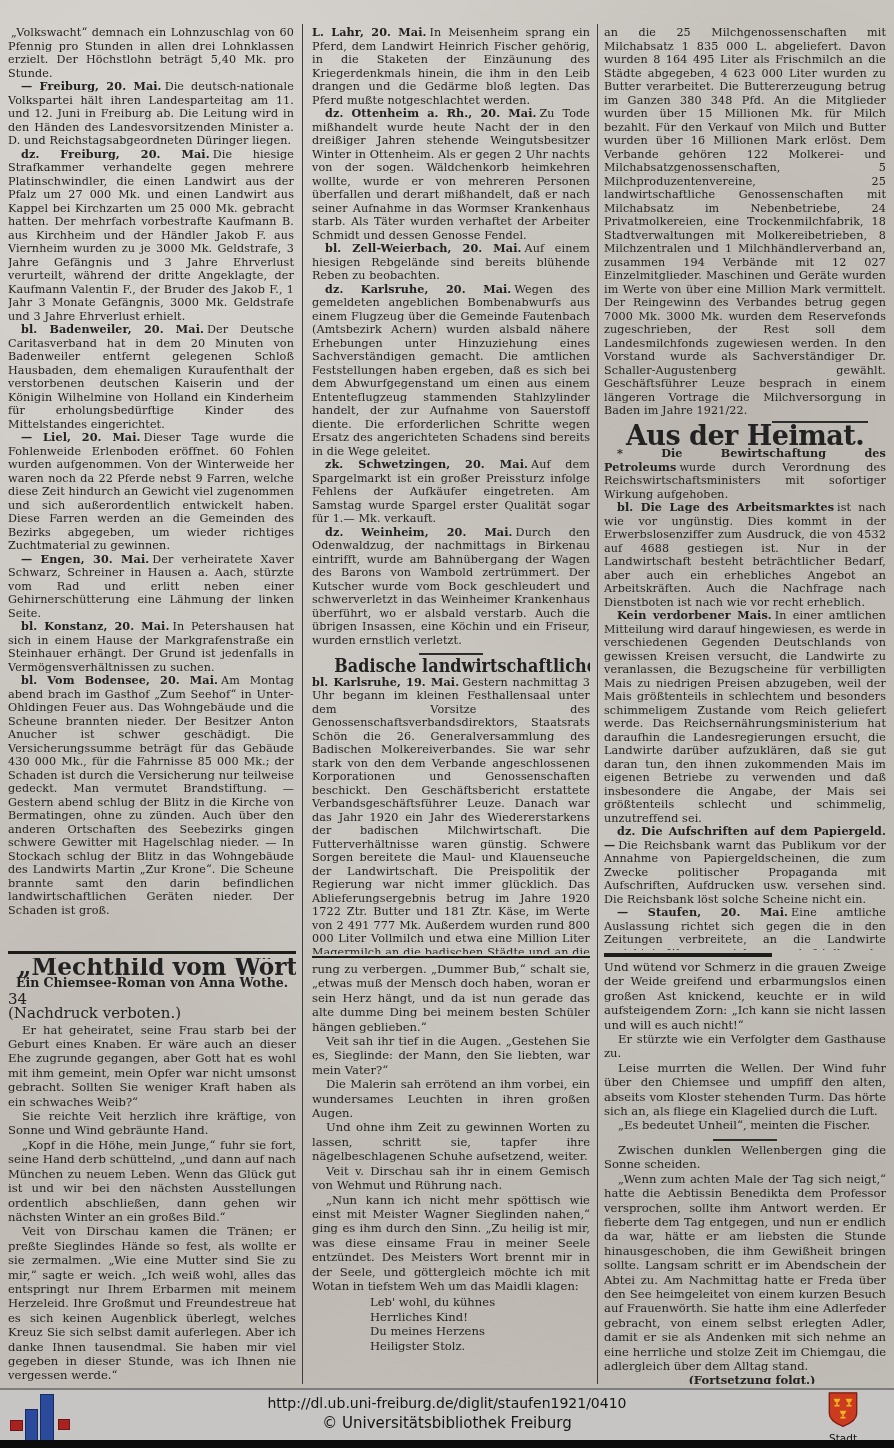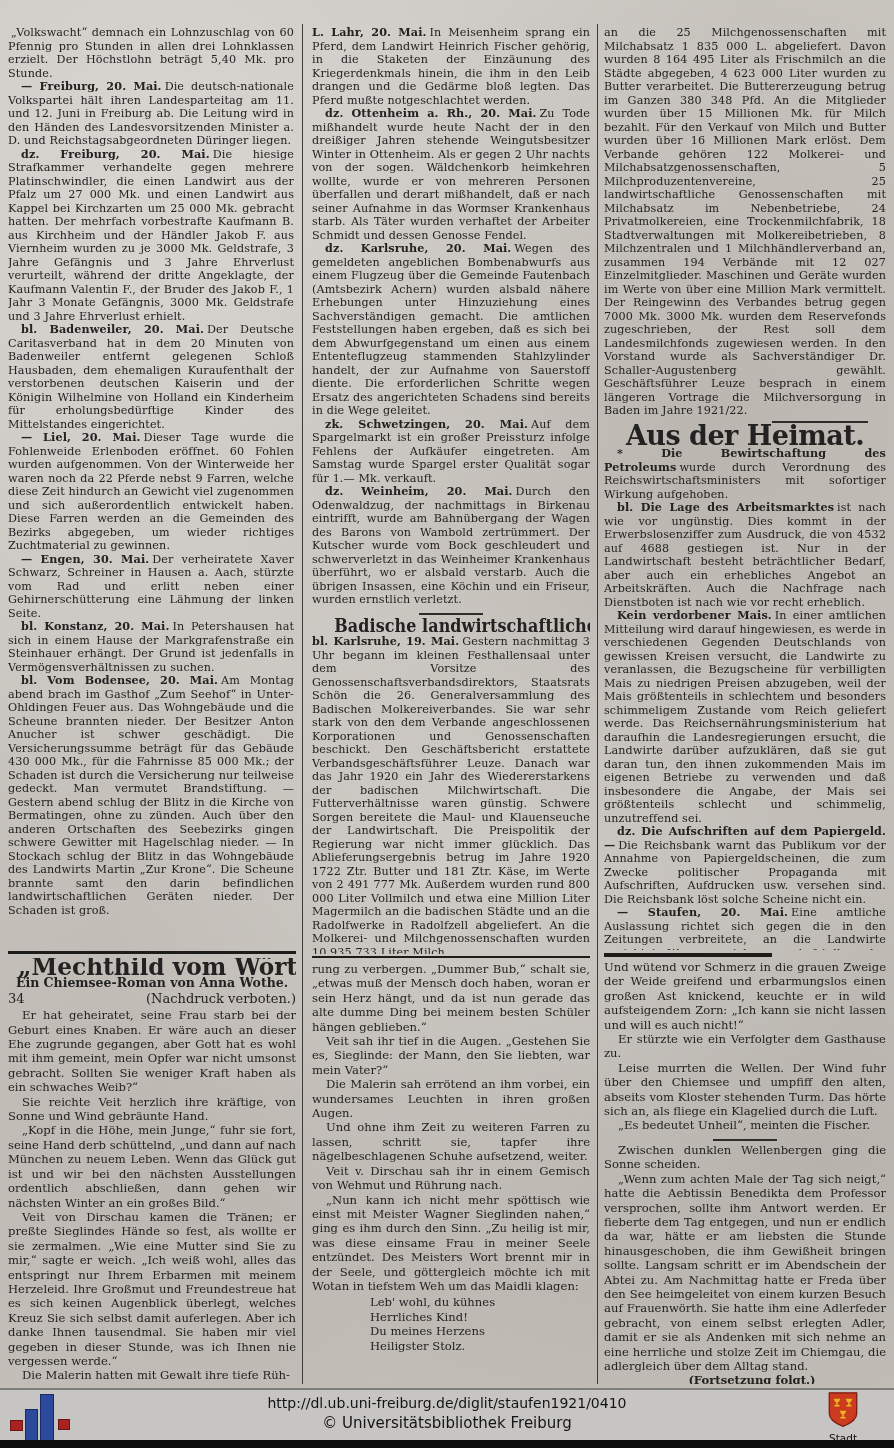--- a/index.html
+++ b/index.html
@@ -23,21 +23,21 @@
   .sec-head.woche{font-size:19px;transform:scaleX(.84);transform-origin:center;}
   .sec-head.heimat{font-size:27px;letter-spacing:-.5px;margin:6px 0 5px 0;}
   .rule-short-c{border:0;border-top:2px solid #2c2c2a;width:64px;margin:6px auto 2px auto;}
   .rule-short-r{border:0;border-top:2px solid #2c2c2a;width:96px;margin:3px 18px 3px auto;}
   .hrule{position:absolute;background:#1c1c1a;}
   .novel{position:absolute;text-align:justify;font-size:11.6px;line-height:14.4px;overflow:hidden;}
   .novel p{margin:0;text-indent:14px;}
   .novel p.cont{text-indent:0;}
   .f-title{font-size:25px;font-weight:bold;text-align:center;white-space:nowrap;transform:scaleX(.93);transform-origin:center;margin:2px 0 2px 0;text-indent:0;}
   .f-sub{text-align:center;font-weight:bold;font-size:12.5px;margin:1px 0;text-indent:0;}
-  .f-meta{display:flex;justify-content:space-between;font-size:13px;margin-bottom:2px;}
+  .f-meta{display:flex;justify-content:space-between;font-size:15px;margin-bottom:2px;flex-direction:column;}
   .f-meta .num{font-weight:normal;}
   .poem{margin:2px 0 2px 58px;text-align:left;}
   .poem div{text-indent:0;}
   .end-notice{text-align:center;font-weight:bold;text-indent:0;margin-top:2px;}
   .footer{position:absolute;left:0;top:1388px;width:894px;height:52px;background:#c6c5c3;border-top:2px solid #7d7d7b;}
   .footer-center{position:absolute;left:0;top:0;width:100%;text-align:center;font-family:"DejaVu Sans","Liberation Sans",sans-serif;color:#141414;}
   .footer-url{font-size:14px;margin-top:5px;}
   .footer-copy{font-size:15px;margin-top:3px;text-align:center;}
   .logo{position:absolute;left:10px;top:0;width:80px;height:52px;}
   .logo .bar{position:absolute;}
@@ -60,20 +60,21 @@
     <p><span class="lead">bl. Badenweiler, 20. Mai.</span><span>Der Deutsche Caritasverband hat in dem 20 Minuten von Badenweiler entfernt gelegenen Schloß Hausbaden, dem ehemaligen Kuraufenthalt der verstorbenen deutschen Kaiserin und der Königin Wilhelmine von Holland ein Kinderheim für erholungsbedürftige Kinder des Mittelstandes eingerichtet.</span></p>
     <p><span class="lead">— Liel, 20. Mai.</span><span>Dieser Tage wurde die Fohlenweide Erlenboden eröffnet. 60 Fohlen wurden aufgenommen. Von der Winterweide her waren noch da 22 Pferde nebst 9 Farren, welche diese Zeit hindurch an Gewicht viel zugenommen und sich außerordentlich entwickelt haben. Diese Farren werden an die Gemeinden des Bezirks abgegeben, um wieder richtiges Zuchtmaterial zu gewinnen.</span></p>
     <p><span class="lead">— Engen, 30. Mai.</span><span>Der verheiratete Xaver Schwarz, Schreiner in Hausen a. Aach, stürzte vom Rad und erlitt neben einer Gehirnerschütterung eine Lähmung der linken Seite.</span></p>
     <p><span class="lead">bl. Konstanz, 20. Mai.</span><span>In Petershausen hat sich in einem Hause der Markgrafenstraße ein Steinhauer erhängt. Der Grund ist jedenfalls in Vermögensverhältnissen zu suchen.</span></p>
     <p><span class="lead">bl. Vom Bodensee, 20. Mai.</span><span>Am Montag abend brach im Gasthof „Zum Seehof“ in Unter-Ohldingen Feuer aus. Das Wohngebäude und die Scheune brannten nieder. Der Besitzer Anton Anucher ist schwer geschädigt. Die Versicherungssumme beträgt für das Gebäude 430 000 Mk., für die Fahrnisse 85 000 Mk.; der Schaden ist durch die Versicherung nur teilweise gedeckt. Man vermutet Brandstiftung. — Gestern abend schlug der Blitz in die Kirche von Bermatingen, ohne zu zünden. Auch über den anderen Ortschaften des Seebezirks gingen schwere Gewitter mit Hagelschlag nieder. — In Stockach schlug der Blitz in das Wohngebäude des Landwirts Martin „Zur Krone“. Die Scheune brannte samt den darin befindlichen landwirtschaftlichen Geräten nieder. Der Schaden ist groß.</span></p>
   </div>
 
   <div class="col" style="left:312px;top:26px;width:278px;height:928px;">
     <p class="cont"><span class="lead">L. Lahr, 20. Mai.</span><span>In Meisenheim sprang ein Pferd, dem Landwirt Heinrich Fischer gehörig, in die Staketen der Einzäunung des Kriegerdenkmals hinein, die ihm in den Leib drangen und die Gedärme bloß legten. Das Pferd mußte notgeschlachtet werden.</span></p>
     <p><span class="lead">dz. Ottenheim a. Rh., 20. Mai.</span><span>Zu Tode mißhandelt wurde heute Nacht der in den dreißiger Jahren stehende Weingutsbesitzer Winter in Ottenheim. Als er gegen 2 Uhr nachts von der sogen. Wäldchenkorb heimkehren wollte, wurde er von mehreren Personen überfallen und derart mißhandelt, daß er nach seiner Aufnahme in das Wormser Krankenhaus starb. Als Täter wurden verhaftet der Arbeiter Schmidt und dessen Genosse Fendel.</span></p>
+    <p><span class="lead">bl. Zell-Weierbach, 20. Mai.</span><span>Auf einem hiesigen Rebgelände sind bereits blühende Reben zu beobachten.</span></p>
     <p><span class="lead">dz. Karlsruhe, 20. Mai.</span><span>Wegen des gemeldeten angeblichen Bombenabwurfs aus einem Flugzeug über die Gemeinde Fautenbach (Amtsbezirk Achern) wurden alsbald nähere Erhebungen unter Hinzuziehung eines Sachverständigen gemacht. Die amtlichen Feststellungen haben ergeben, daß es sich bei dem Abwurfgegenstand um einen aus einem Ententeflugzeug stammenden Stahlzylinder handelt, der zur Aufnahme von Sauerstoff diente. Die erforderlichen Schritte wegen Ersatz des angerichteten Schadens sind bereits in die Wege geleitet.</span></p>
     <p><span class="lead">zk. Schwetzingen, 20. Mai.</span><span>Auf dem Spargelmarkt ist ein großer Preissturz infolge Fehlens der Aufkäufer eingetreten. Am Samstag wurde Spargel erster Qualität sogar für 1.— Mk. verkauft.</span></p>
     <p><span class="lead">dz. Weinheim, 20. Mai.</span><span>Durch den Odenwaldzug, der nachmittags in Birkenau eintrifft, wurde am Bahnübergang der Wagen des Barons von Wambold zertrümmert. Der Kutscher wurde vom Bock geschleudert und schwerverletzt in das Weinheimer Krankenhaus überführt, wo er alsbald verstarb. Auch die übrigen Insassen, eine Köchin und ein Friseur, wurden ernstlich verletzt.</span></p>
     <hr class="rule-short-c">
     <div class="sec-head woche">Badische landwirtschaftliche Woche.</div>
     <p class="cont"><span class="lead">bl. Karlsruhe, 19. Mai.</span><span>Gestern nachmittag 3 Uhr begann im kleinen Festhallensaal unter dem Vorsitze des Genossenschaftsverbandsdirektors, Staatsrats Schön die 26. Generalversammlung des Badischen Molkereiverbandes. Sie war sehr stark von den dem Verbande angeschlossenen Korporationen und Genossenschaften beschickt. Den Geschäftsbericht erstattete Verbandsgeschäftsführer Leuze. Danach war das Jahr 1920 ein Jahr des Wiedererstarkens der badischen Milchwirtschaft. Die Futterverhältnisse waren günstig. Schwere Sorgen bereitete die Maul- und Klauenseuche der Landwirtschaft. Die Preispolitik der Regierung war nicht immer glücklich. Das Ablieferungsergebnis betrug im Jahre 1920 1722 Ztr. Butter und 181 Ztr. Käse, im Werte von 2 491 777 Mk. Außerdem wurden rund 800 000 Liter Vollmilch und etwa eine Million Liter Magermilch an die badischen Städte und an die Radolfwerke in Radolfzell abgeliefert. An die Molkerei- und Milchgenossenschaften wurden 10 935 733 Liter Milch,</span></p>
   </div>
 
   <div class="col" style="left:604px;top:26px;width:282px;height:924px;">
     <p class="cont"><span>an die 25 Milchgenossenschaften mit Milchabsatz 1 835 000 L. abgeliefert. Davon wurden 8 164 495 Liter als Frischmilch an die Städte abgegeben, 4 623 000 Liter wurden zu Butter verarbeitet. Die Buttererzeugung betrug im Ganzen 380 348 Pfd. An die Mitglieder wurden über 15 Millionen Mk. für Milch bezahlt. Für den Verkauf von Milch und Butter wurden über 16 Millionen Mark erlöst. Dem Verbande gehören 122 Molkerei- und Milchabsatzgenossenschaften, 5 Milchproduzentenvereine, 25 landwirtschaftliche Genossenschaften mit Milchabsatz im Nebenbetriebe, 24 Privatmolkereien, eine Trockenmilchfabrik, 18 Stadtverwaltungen mit Molkereibetrieben, 8 Milchzentralen und 1 Milchhändlerverband an, zusammen 194 Verbände mit 12 027 Einzelmitglieder. Maschinen und Geräte wurden im Werte von über eine Million Mark vermittelt. Der Reingewinn des Verbandes betrug gegen 7000 Mk. 3000 Mk. wurden dem Reservefonds zugeschrieben, der Rest soll dem Landesmilchfonds zugewiesen werden. In den Vorstand wurde als Sachverständiger Dr. Schaller-Augustenberg gewählt. Geschäftsführer Leuze besprach in einem längeren Vortrage die Milchversorgung in Baden im Jahre 1921/22.</span></p>
@@ -101,21 +102,21 @@
     <p>Sie reichte Veit herzlich ihre kräftige, von Sonne und Wind gebräunte Hand.</p>
     <p>„Kopf in die Höhe, mein Junge,“ fuhr sie fort, seine Hand derb schüttelnd, „und dann auf nach München zu neuem Leben. Wenn das Glück gut ist und wir bei den nächsten Ausstellungen ordentlich abschließen, dann gehen wir nächsten Winter an ein großes Bild.“</p>
     <p>Veit von Dirschau kamen die Tränen; er preßte Sieglindes Hände so fest, als wollte er sie zermalmen. „Wie eine Mutter sind Sie zu mir,“ sagte er weich. „Ich weiß wohl, alles das entspringt nur Ihrem Erbarmen mit meinem Herzeleid. Ihre Großmut und Freundestreue hat es sich keinen Augenblick überlegt, welches Kreuz Sie sich selbst damit auferlegen. Aber ich danke Ihnen tausendmal. Sie haben mir viel gegeben in dieser Stunde, was ich Ihnen nie vergessen werde.“</p>
     <p>Die Malerin hatten mit Gewalt ihre tiefe Rüh-</p>
   </div>
 
   <div class="novel" style="left:312px;top:962px;width:278px;height:422px;">
     <p class="cont">rung zu verbergen. „Dummer Bub,“ schalt sie, „etwas muß der Mensch doch haben, woran er sein Herz hängt, und da ist nun gerade das alte dumme Ding bei meinem besten Schüler hängen geblieben.“</p>
     <p>Veit sah ihr tief in die Augen. „Gestehen Sie es, Sieglinde: der Mann, den Sie liebten, war mein Vater?“</p>
     <p>Die Malerin sah errötend an ihm vorbei, ein wundersames Leuchten in ihren großen Augen.</p>
-    <p>Und ohne ihm Zeit zu weiteren Farren zu lassen, schritt sie, tapfer ihre nägelbeschlagenen Schuhe aufsetzend, weiter.</p>
+    <p>Und ohne ihm Zeit zu gewinnen Worten zu lassen, schritt sie, tapfer ihre nägelbeschlagenen Schuhe aufsetzend, weiter.</p>
     <p>Veit v. Dirschau sah ihr in einem Gemisch von Wehmut und Rührung nach.</p>
     <p>„Nun kann ich nicht mehr spöttisch wie einst mit Meister Wagner Sieglinden nahen,“ ging es ihm durch den Sinn. „Zu heilig ist mir, was diese einsame Frau in meiner Seele entzündet. Des Meisters Wort brennt mir in der Seele, und göttergleich möchte ich mit Wotan in tiefstem Weh um das Maidli klagen:</p>
     <div class="poem">
       <div>Leb' wohl, du kühnes</div>
       <div>Herrliches Kind!</div>
       <div>Du meines Herzens</div>
       <div>Heiligster Stolz.</div>
 
     </div>
   </div>

